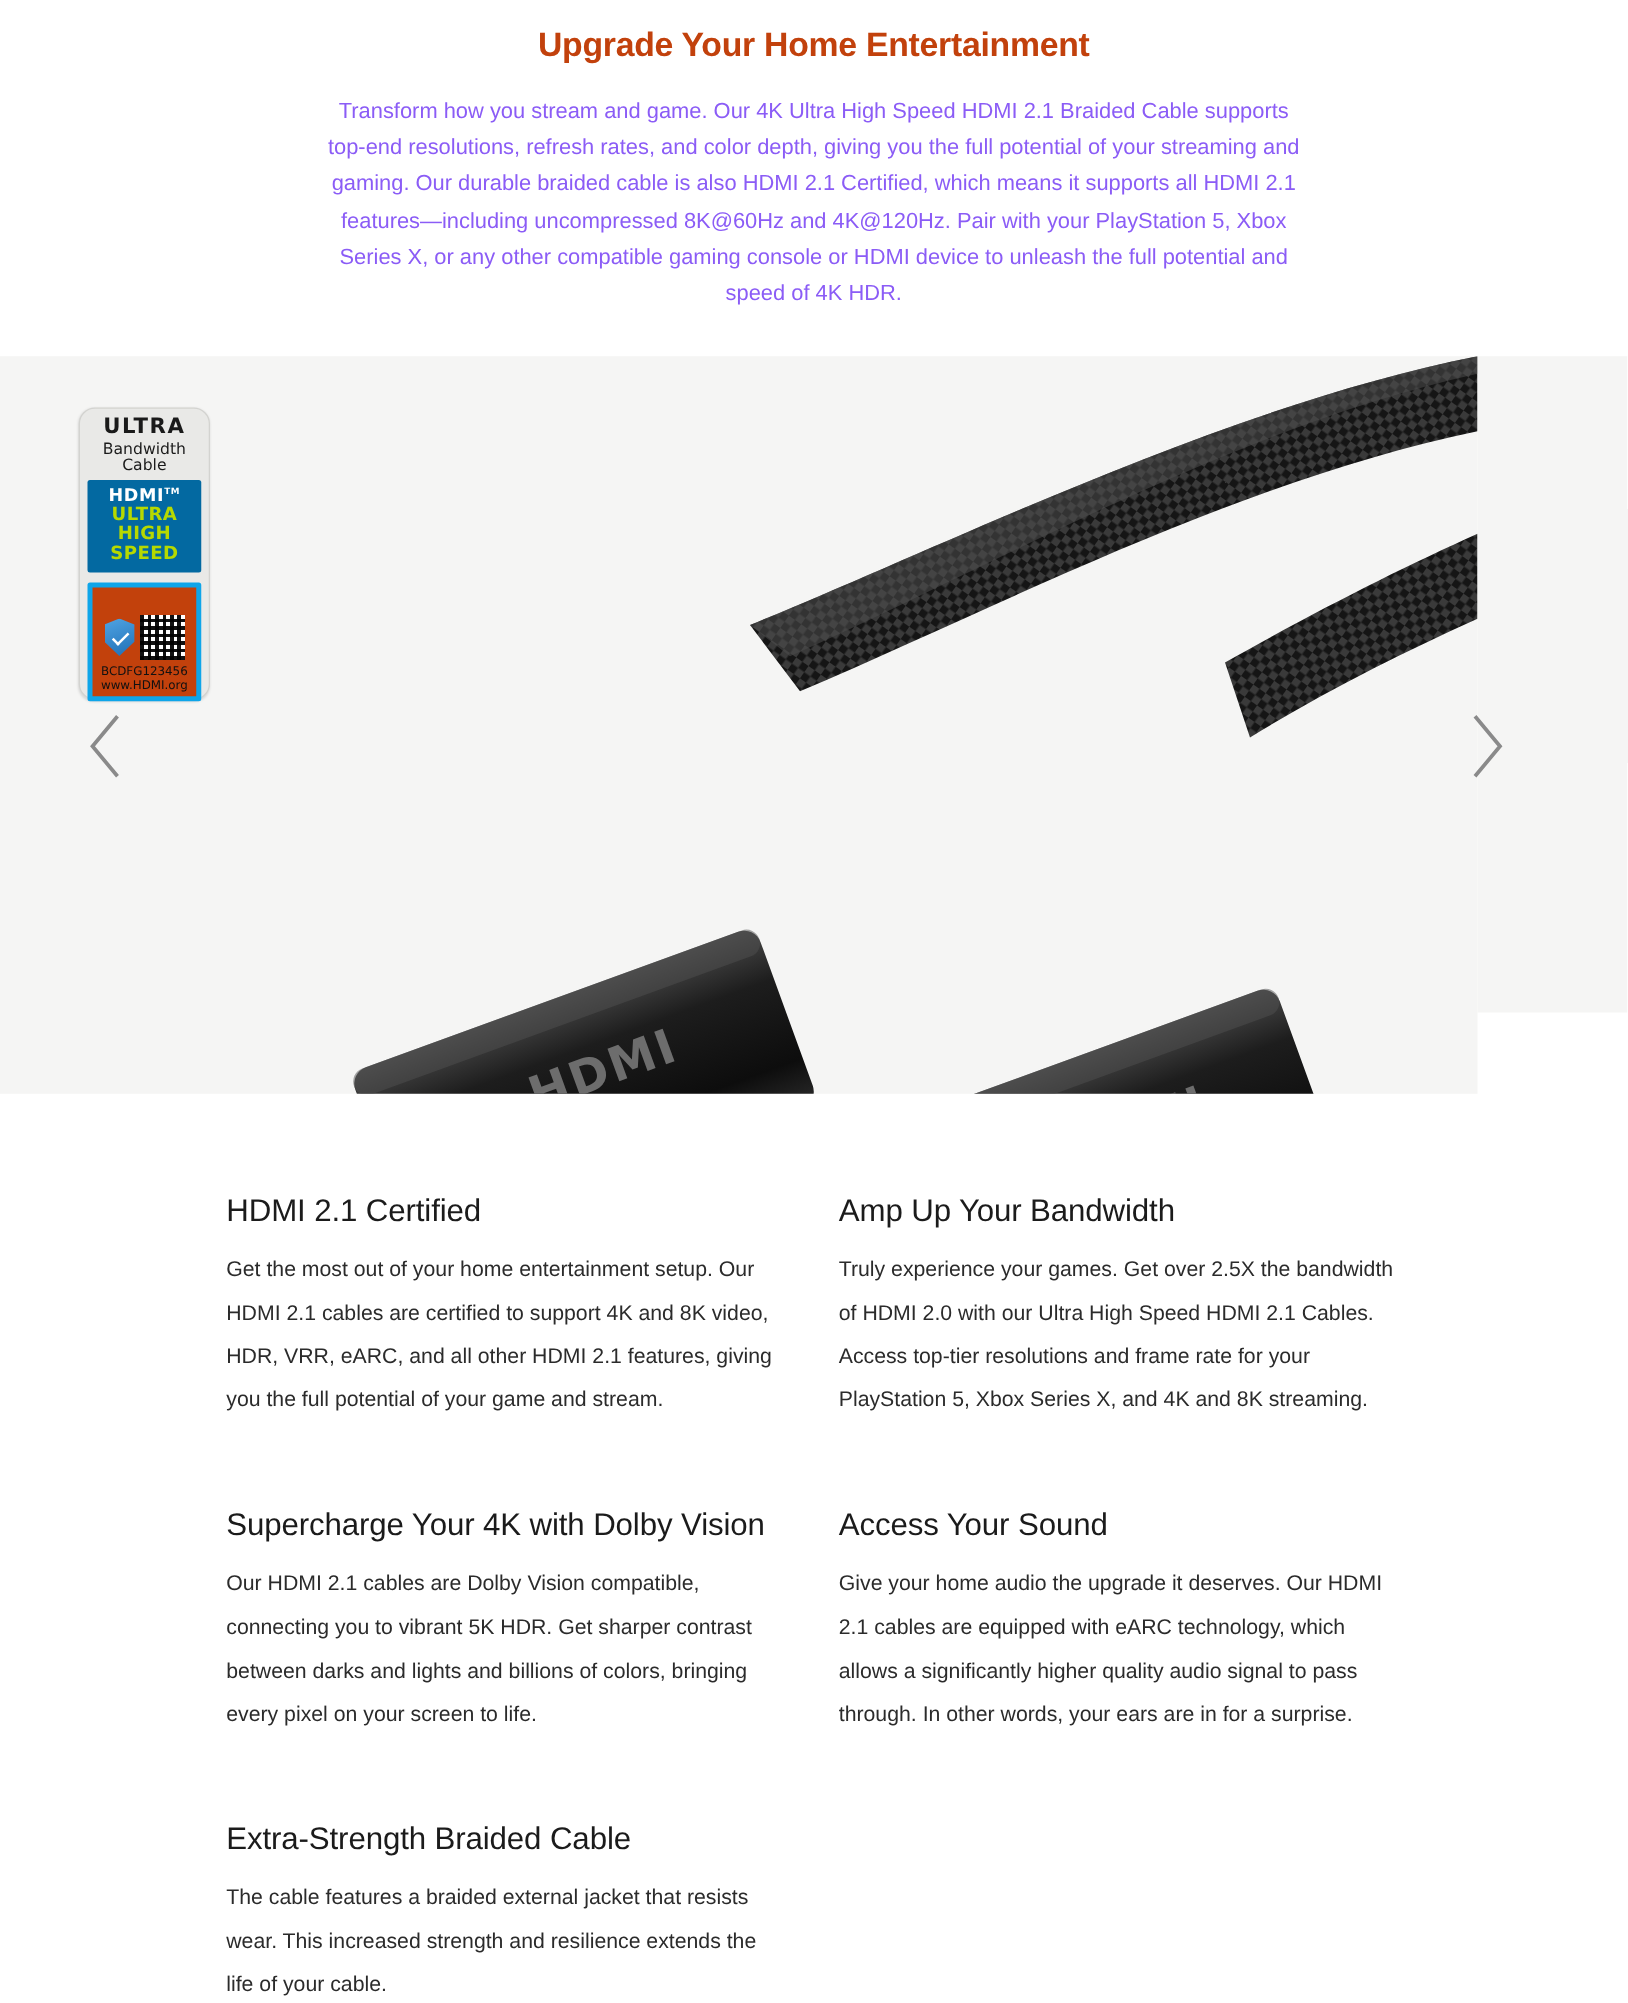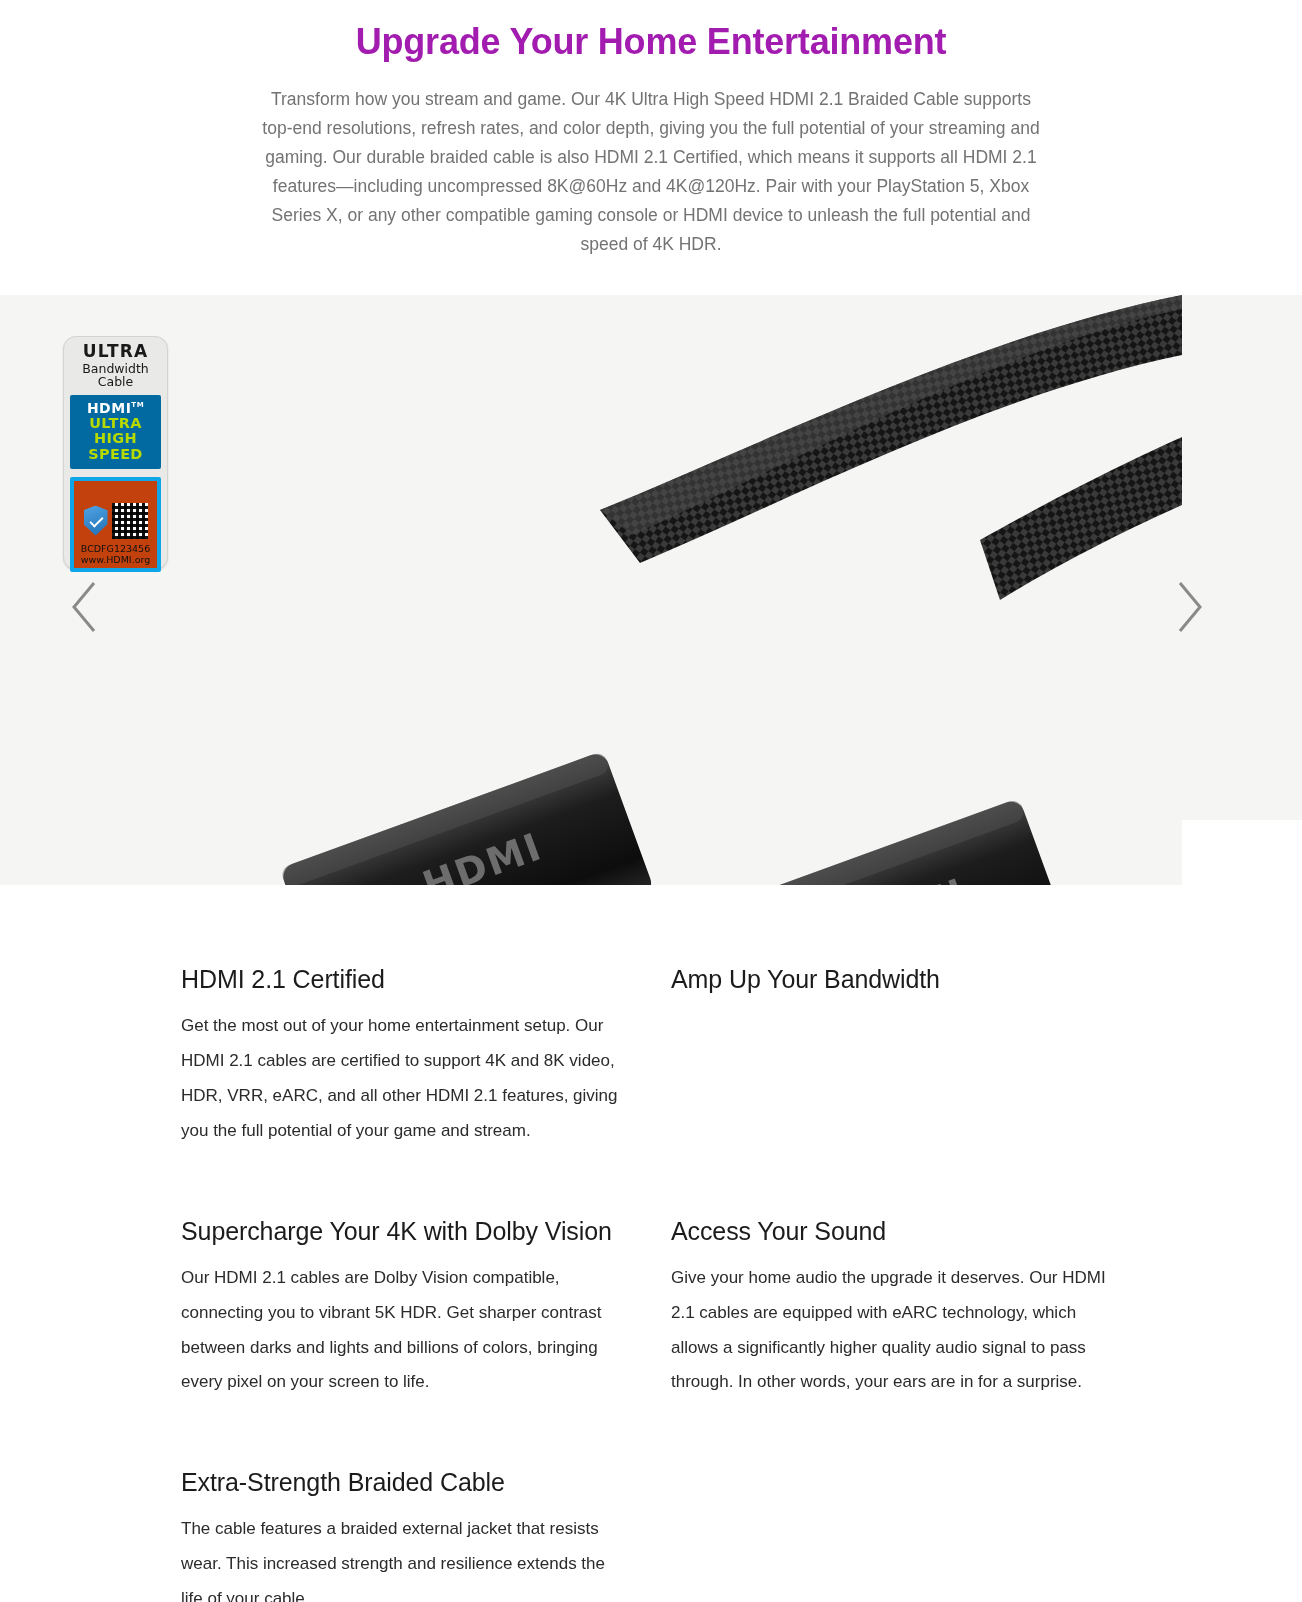--- a/index.html
+++ b/index.html
@@ -10,33 +10,33 @@
     color: #1c1c1c;
   }
   body { position: relative; overflow-x: hidden; }
 
   
   .hero {
     padding: 8px 0 0 0;
     text-align: center;
   }
   .hero-title {
-    font-size: 36px;
+    font-size: 27px;
     font-weight: bold;
     letter-spacing: -0.2px;
-    color: #a21caf;
+    color: #c2410c;
     line-height: 1.2;
     margin-top: 12px;
   }
   .hero-sub {
     width: 790px;
     margin: 22px auto 0 auto;
     font-size: 17.5px;
     line-height: 1.66;
-    color: #737373;
+    color: #8b5cf6;
     font-weight: 400;
   }
 
   
   .carousel {
     position: relative;
     margin-top: 36px;
     height: 590px;
     width: 100%;
   }
@@ -307,20 +307,21 @@
   </div>
 </section>
 
 <section class="features">
   <div class="feature">
     <h3>HDMI 2.1 Certified</h3>
     <p>Get the most out of your home entertainment setup. Our HDMI 2.1 cables are certified to support 4K and 8K video, HDR, VRR, eARC, and all other HDMI 2.1 features, giving you the full potential of your game and stream.</p>
   </div>
   <div class="feature col2">
     <h3>Amp Up Your Bandwidth</h3>
+    <p>Truly experience your games. Get over 2.5X the bandwidth of HDMI 2.0 with our Ultra High Speed HDMI 2.1 Cables. Access top-tier resolutions and frame rate for your PlayStation 5, Xbox Series X, and 4K and 8K streaming.</p>
   </div>
   <div class="feature">
     <h3>Supercharge Your 4K with Dolby Vision</h3>
     <p>Our HDMI 2.1 cables are Dolby Vision compatible, connecting you to vibrant 5K HDR. Get sharper contrast between darks and lights and billions of colors, bringing every pixel on your screen to life.</p>
   </div>
   <div class="feature col2">
     <h3>Access Your Sound</h3>
     <p>Give your home audio the upgrade it deserves. Our HDMI 2.1 cables are equipped with eARC technology, which allows a significantly higher quality audio signal to pass through. In other words, your ears are in for a surprise.</p>
   </div>
   <div class="feature last">

